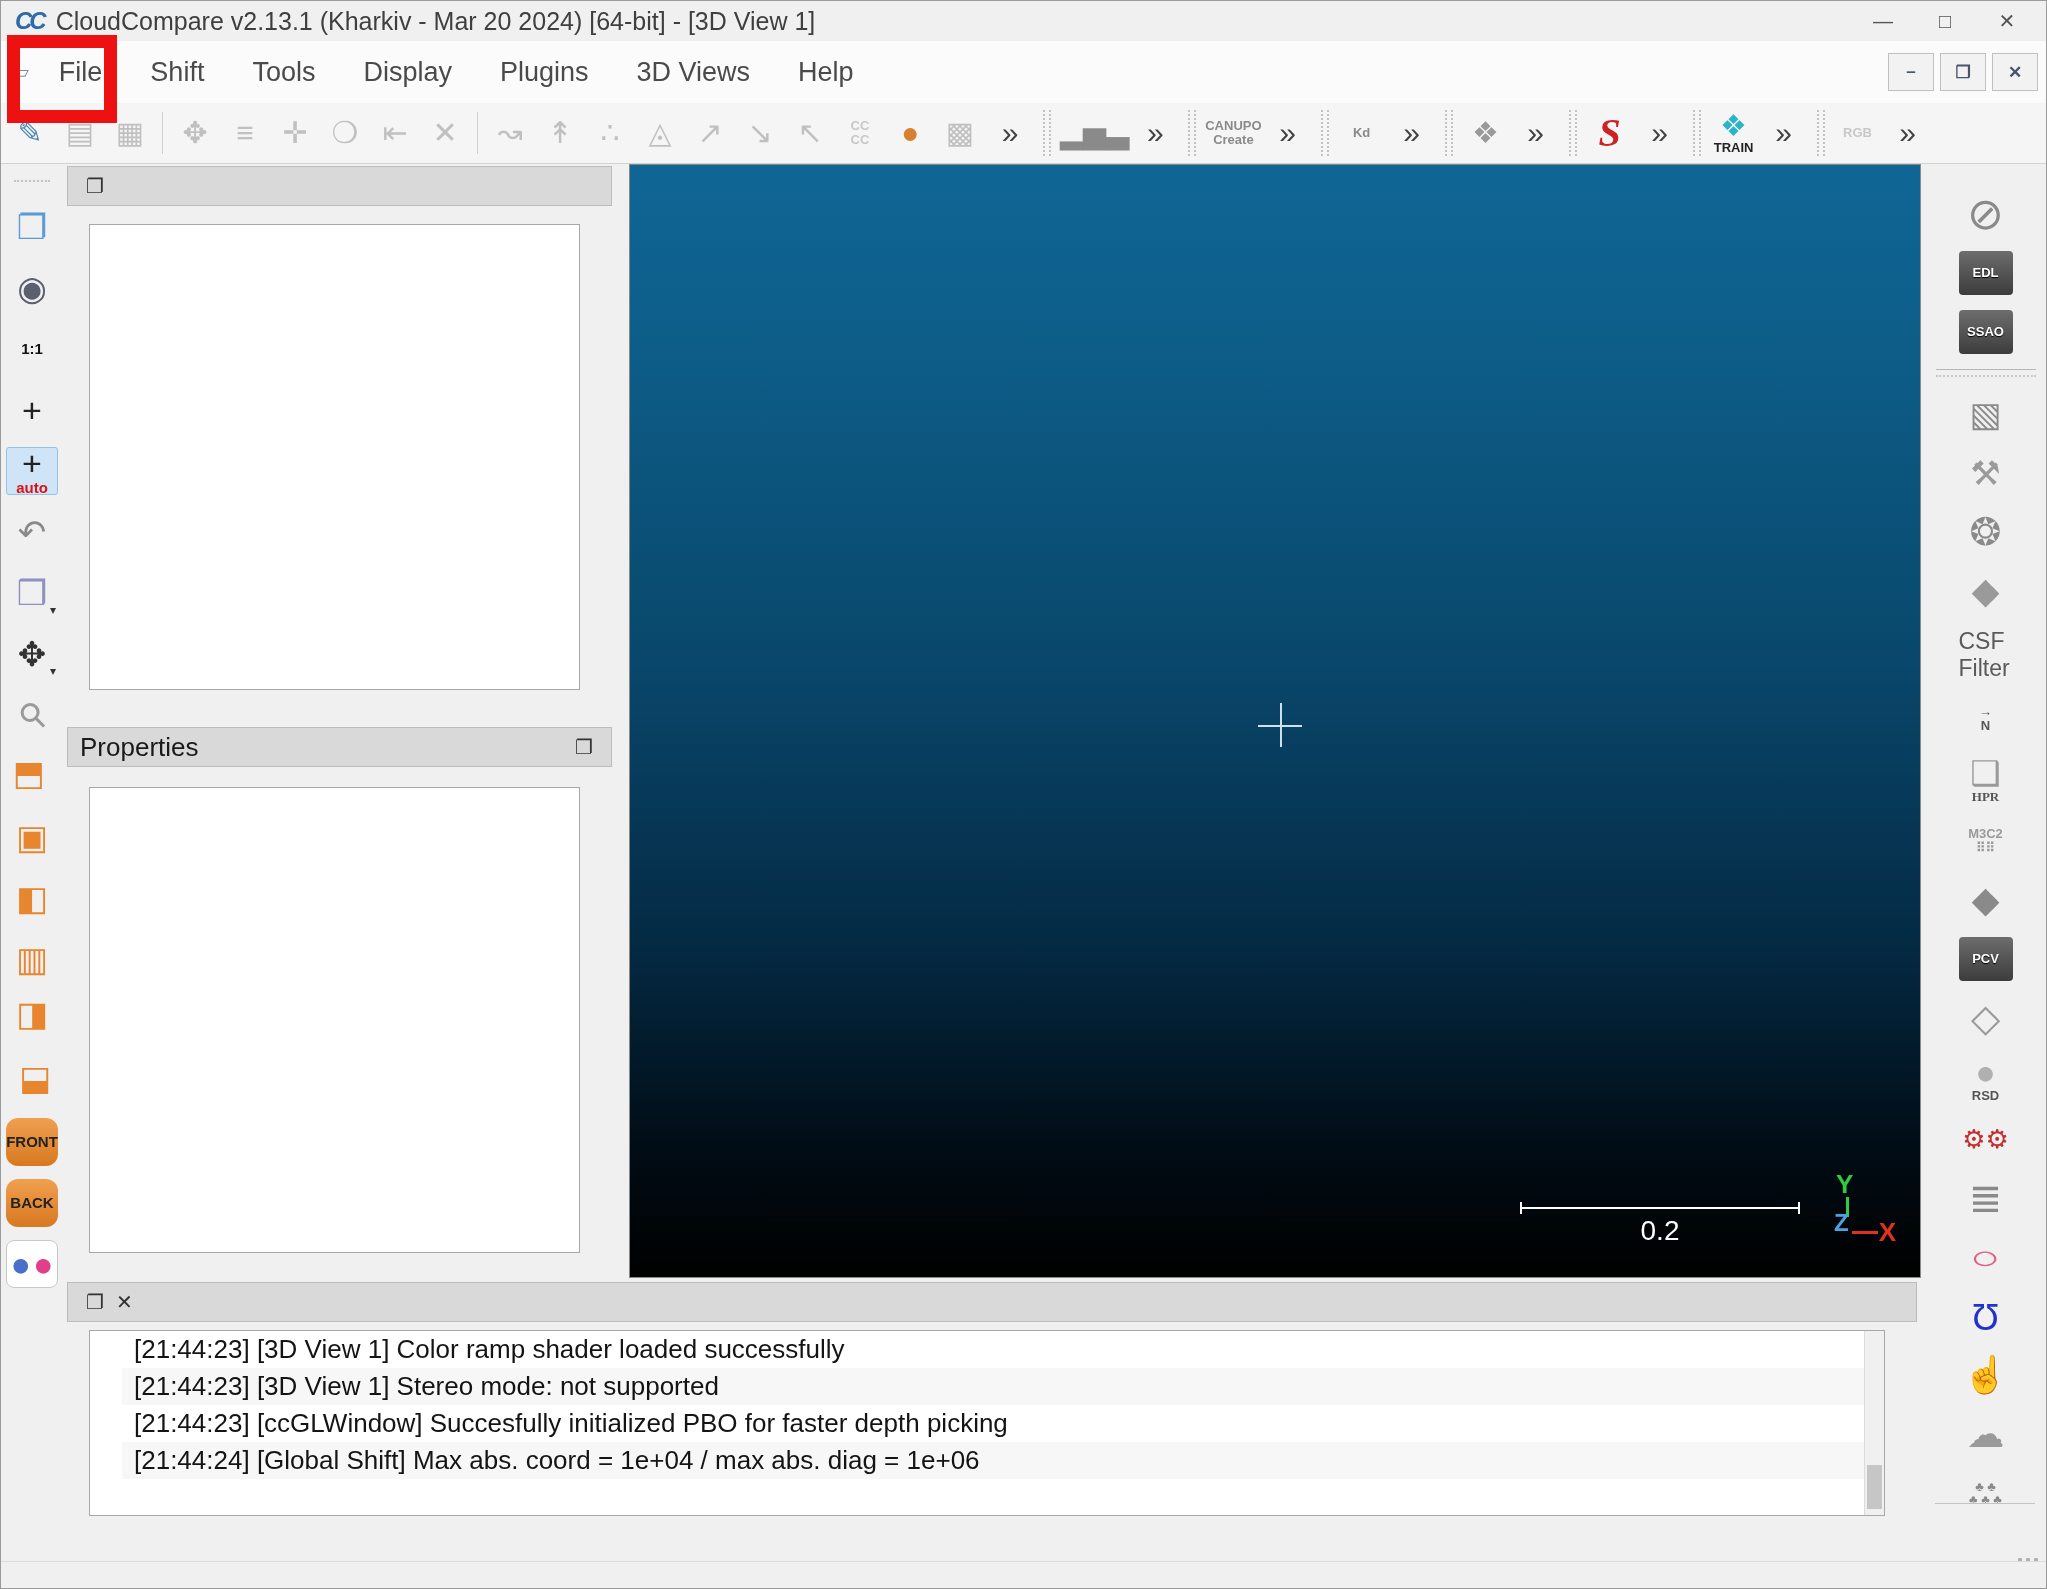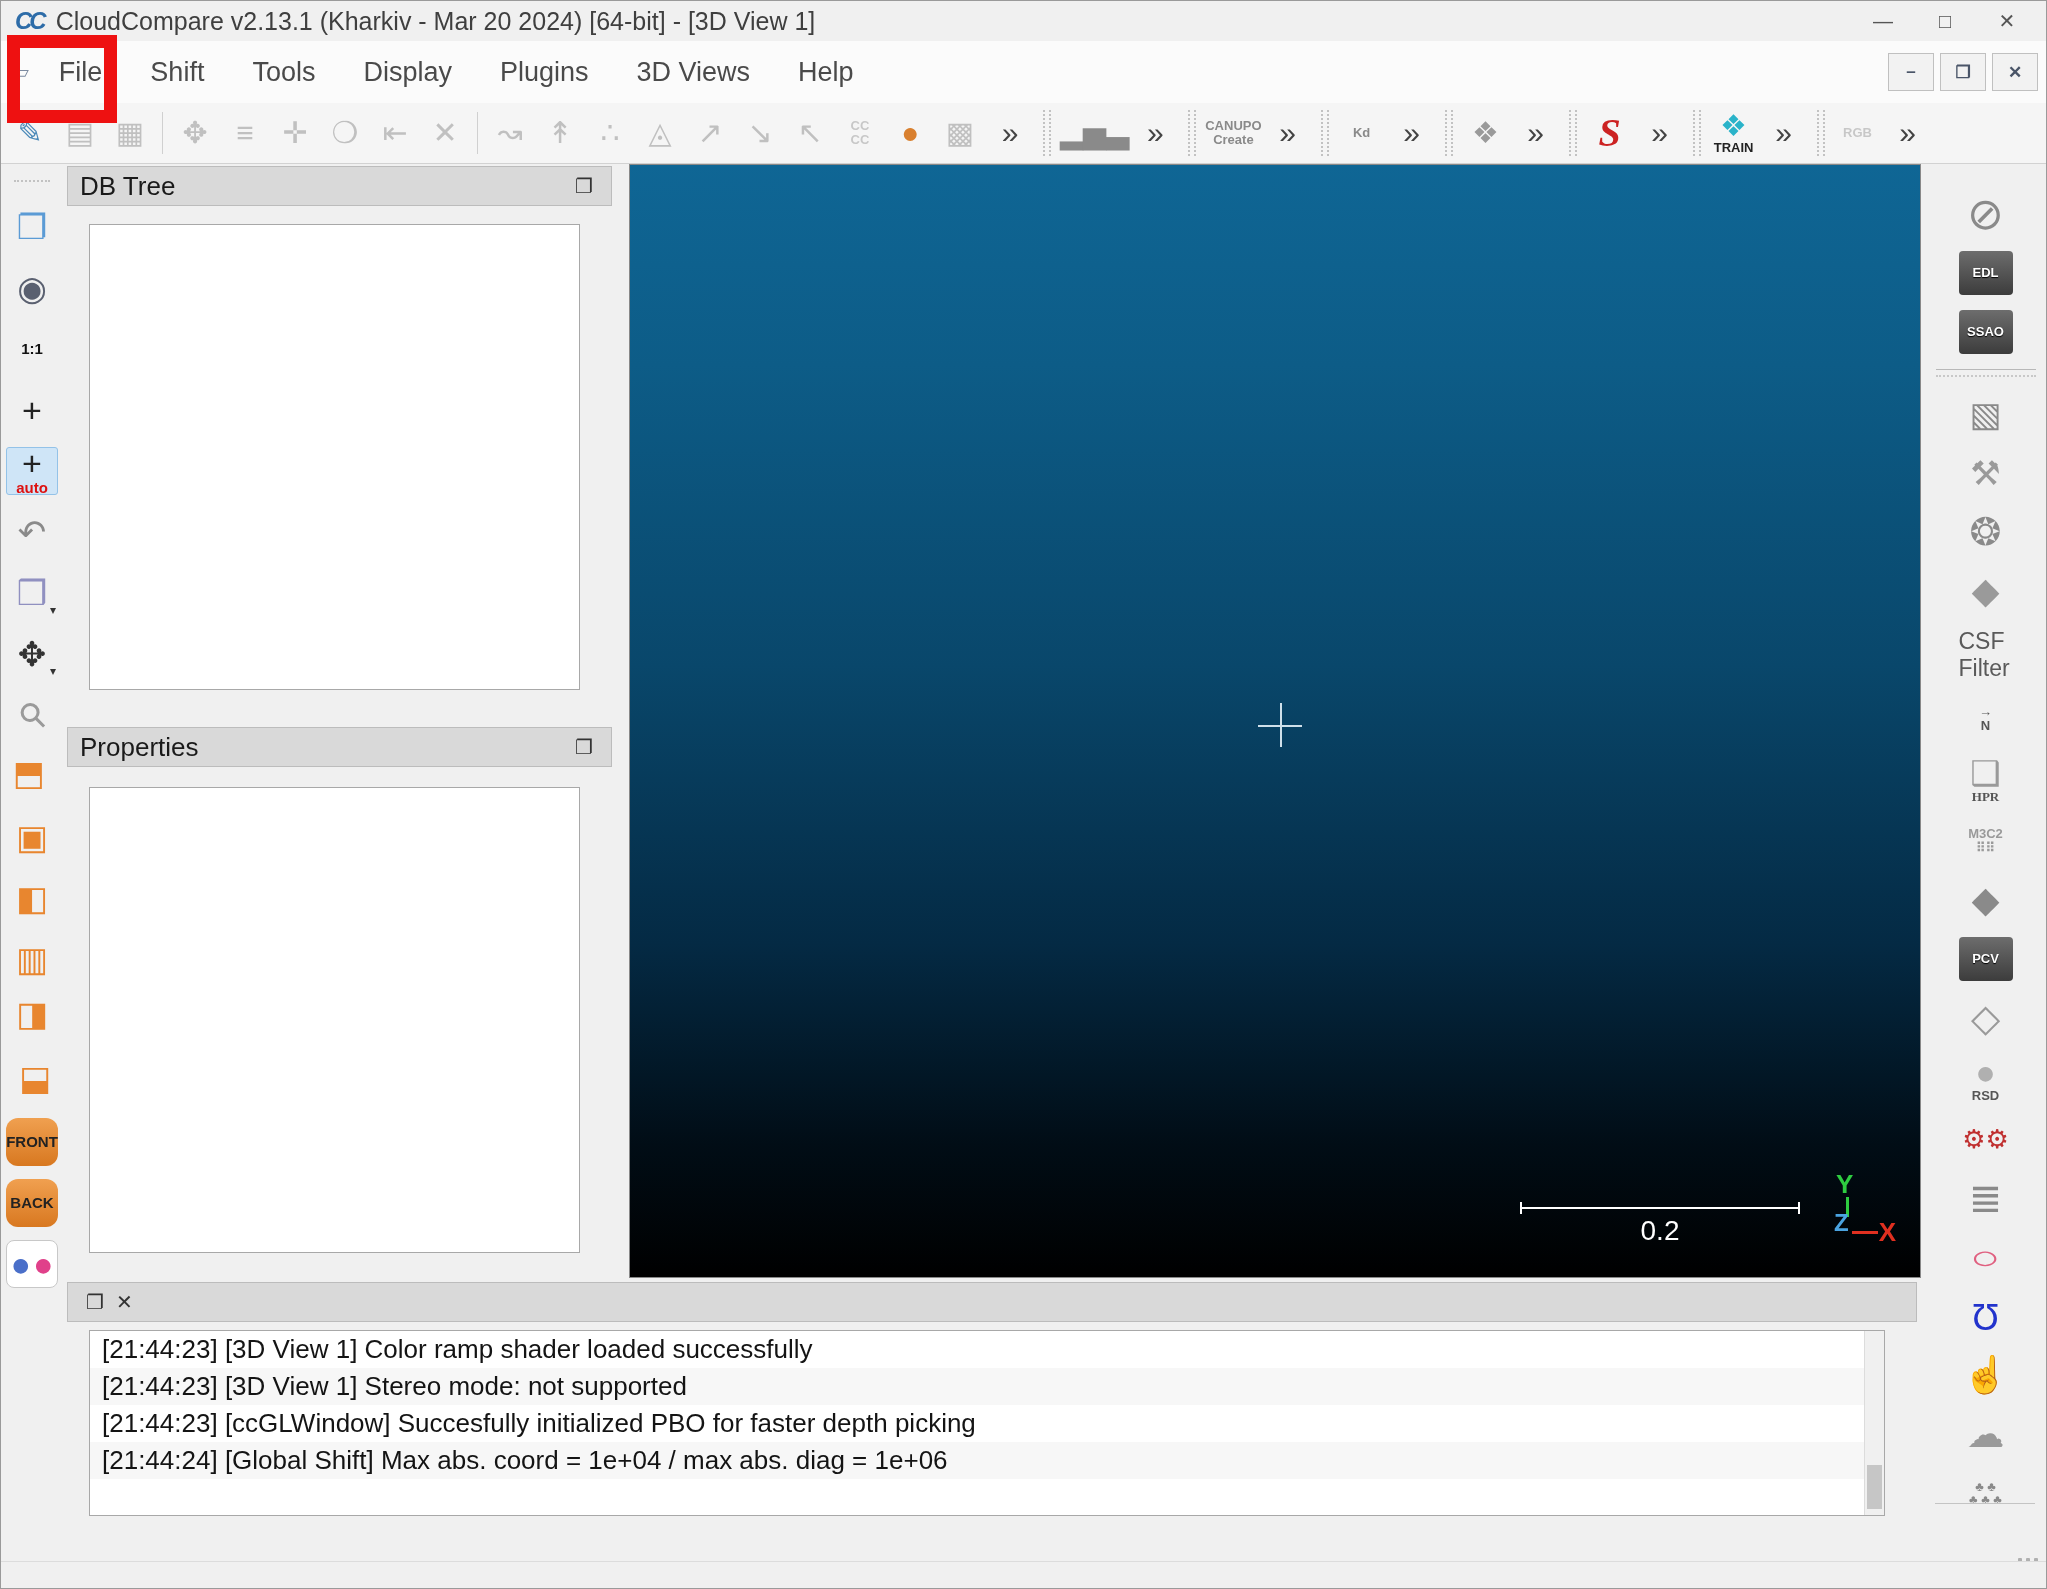--- a/index.html
+++ b/index.html
@@ -61,21 +61,21 @@
             justify-content:center; }
   .ld-btn .glyph { font-size:34px; }
   .ld-btn .lines { font-size:15px; }
 
   
   .panel { position:absolute; background:#f0f0f0; }
   .panel-header { height:40px; background:#d9d9d9; border:1px solid #bcbcbc; display:flex;
                   align-items:center; padding:0 12px; margin:2px 4px 0 4px; }
   .panel-title { font-size:26px; color:#1a1a1a; flex:1; }
   .panel-btn { font-size:20px; color:#333; padding:0 6px; }
-  .panel-body { background:#fff; border:1px solid #a8a8a8; position:absolute; left:26px; right:36px; }
+  .panel-body { background:#fff; border:1px solid #a8a8a8; position:absolute; left:26px; right:36px;padding-left:32px; }
   .db-tree { left:62px; top:163px; width:553px; height:561px; }
   .db-tree .panel-body { top:60px; height:466px; }
   .properties { left:62px; top:724px; width:553px; height:548px; }
   .properties .panel-body { top:62px; height:466px; }
 
   
   .viewport { position:absolute; left:628px; top:163px; width:1292px; height:1114px;
               background:linear-gradient(to bottom,#0f6695 0%,#0d5c87 18%,#09476b 45%,#042a44 70%,#010d16 88%,#000 100%);
               border:1px solid #888; }
   .vp-cross { position:absolute; left:50.4%; top:50.4%; width:44px; height:44px; transform:translate(-50%,-50%); }
@@ -347,21 +347,20 @@
         <span>BACK</span>
       </span>
     </div>
     <div class="ld-btn glasses">
       <span class="glyph">●</span>
     </div>
   </div>
 
 <div class="panel db-tree">
   <div class="panel-header">
-    <span class="panel-title">DB Tree</span>
     <span class="panel-btn">❐</span>
   </div>
   <div class="panel-body"></div>
 </div>
 
 <div class="panel properties">
   <div class="panel-header">
     <span class="panel-title">Properties</span>
     <span class="panel-btn">❐</span>
   </div>

